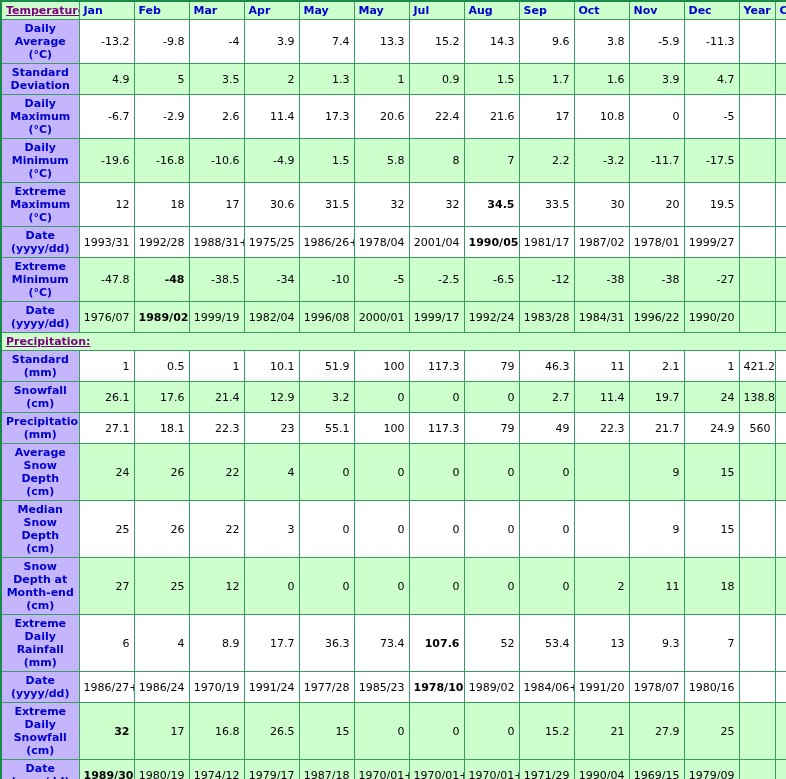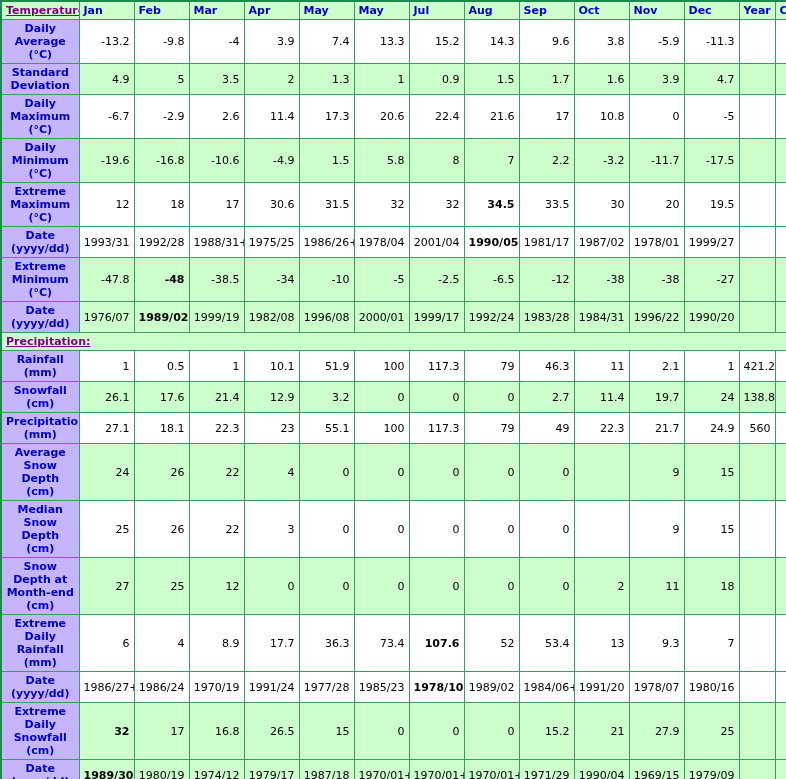--- a/index.html
+++ b/index.html
@@ -249,37 +249,37 @@
         <td class="val">-38</td>
         <td class="val">-27</td>
         <td class="val"></td>
         <td class="code"></td>
       </tr>
       <tr class="alt">
         <td class="rowlabel">Date (yyyy/dd)</td>
         <td class="val">1976/07</td>
         <td class="val bold">1989/02</td>
         <td class="val">1999/19</td>
-        <td class="val">1982/08</td>
+        <td class="val">1982/04</td>
         <td class="val">1996/08</td>
         <td class="val">2000/01</td>
         <td class="val">1999/17</td>
         <td class="val">1992/24</td>
         <td class="val">1983/28</td>
         <td class="val">1984/31</td>
         <td class="val">1996/22</td>
         <td class="val">1990/20</td>
         <td class="val"></td>
         <td class="code"></td>
       </tr>
       <tr>
         <td class="section" colspan="15">Precipitation:</td>
       </tr>
       <tr>
-        <td class="rowlabel">Rainfall (mm)</td>
+        <td class="rowlabel">Standard (mm)</td>
         <td class="val">1</td>
         <td class="val">0.5</td>
         <td class="val">1</td>
         <td class="val">10.1</td>
         <td class="val">51.9</td>
         <td class="val">100</td>
         <td class="val">117.3</td>
         <td class="val">79</td>
         <td class="val">46.3</td>
         <td class="val">11</td>

